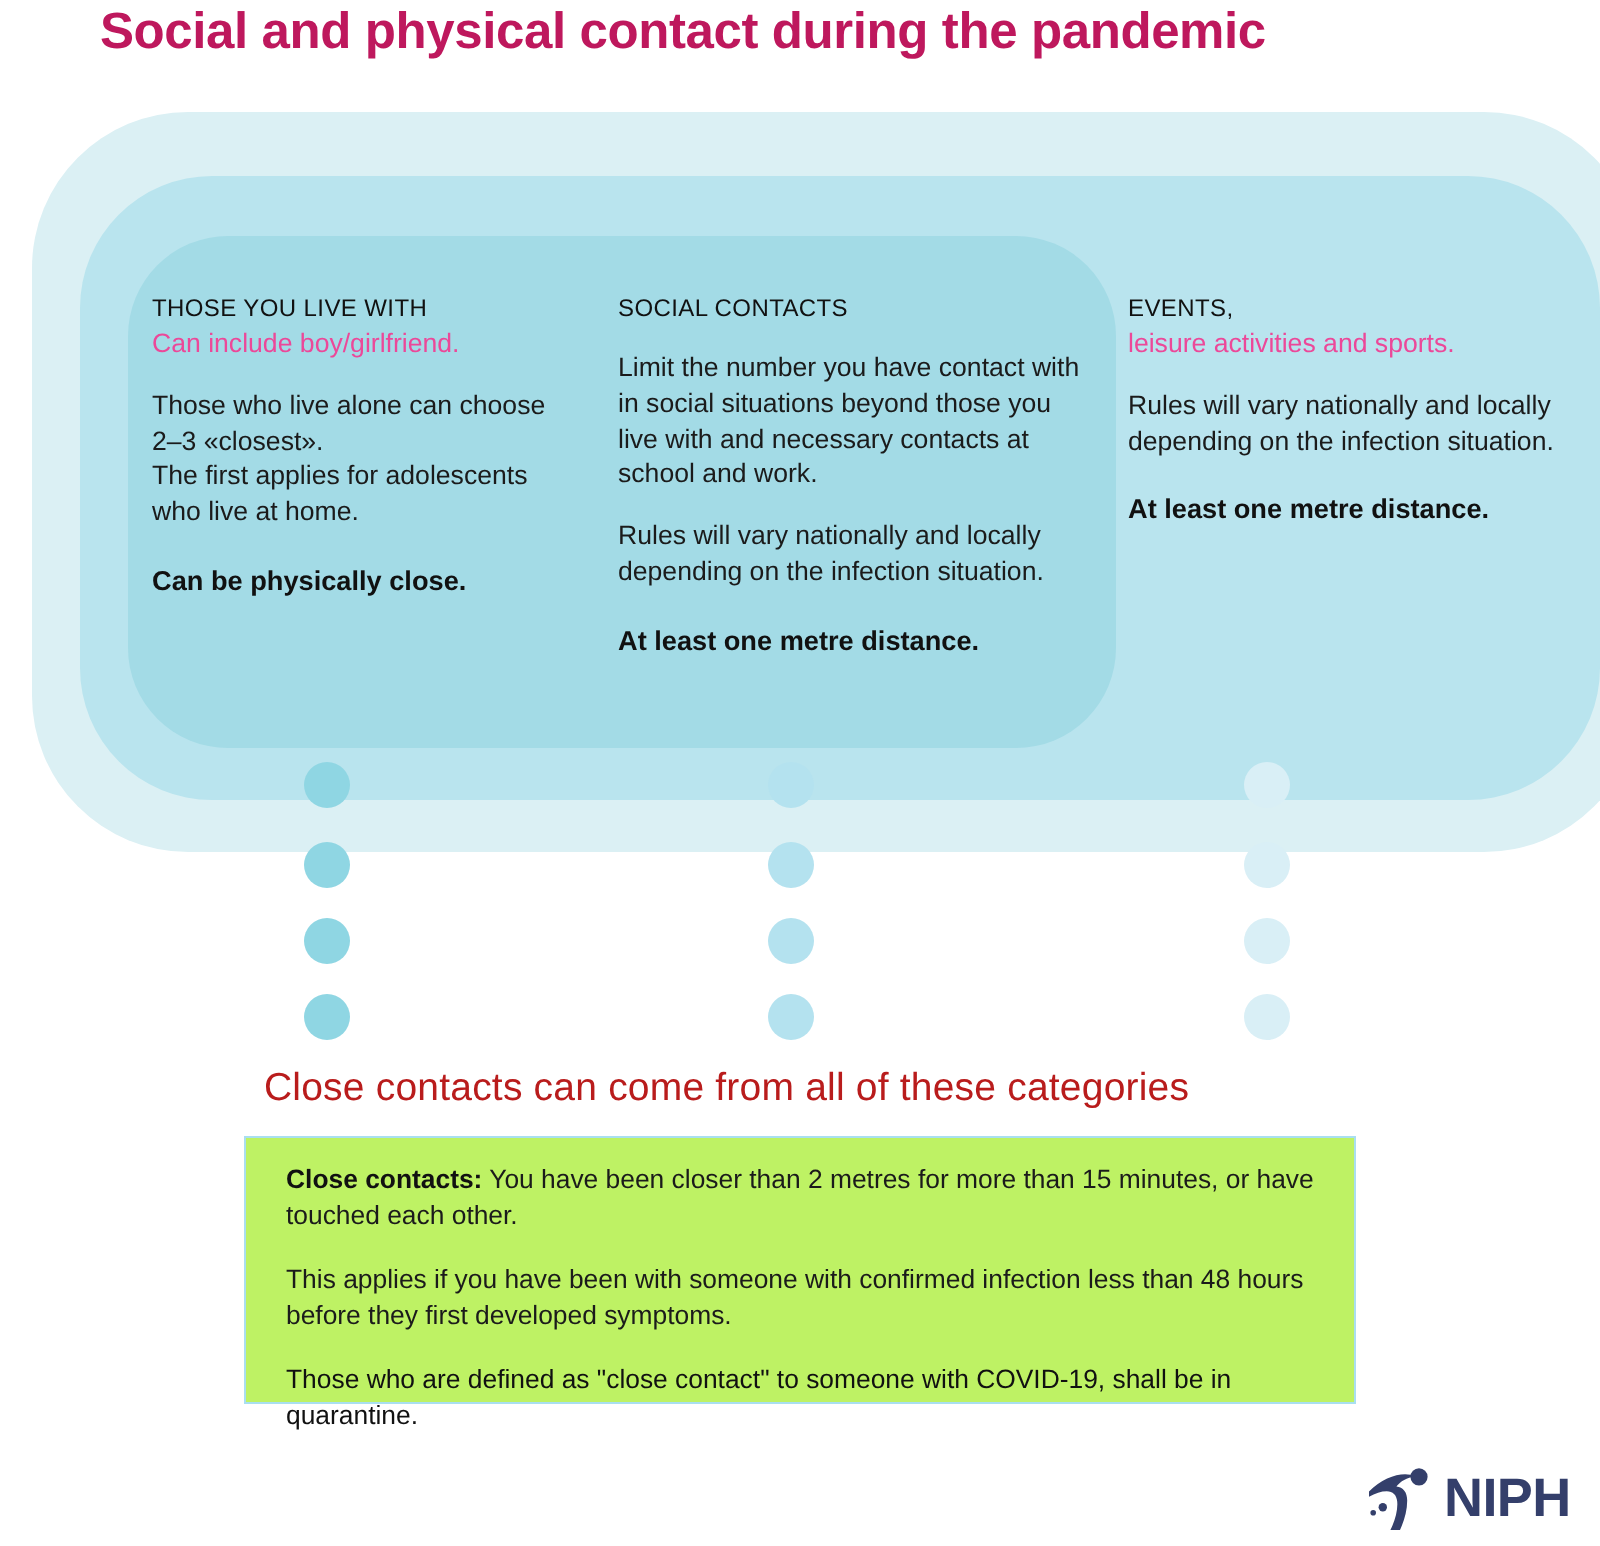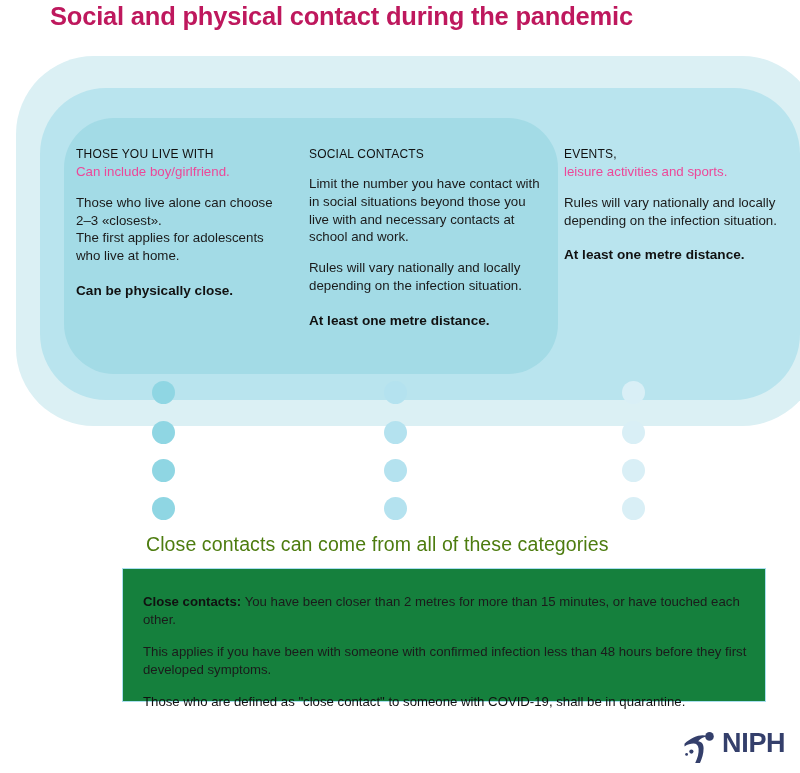--- a/index.html
+++ b/index.html
@@ -111,38 +111,38 @@
   .dot {
     position: absolute;
     width: 23px;
     height: 23px;
     border-radius: 50%;
   }
 
   
   #close-contacts-heading {
     position: absolute;
-    left: 146px;
+    left: 132px;
     top: 533px;
     font-size: 19.5px;
     font-weight: 400;
     letter-spacing: 0.1px;
-    color: #4d7c0f;
+    color: #b91c1c;
     white-space: nowrap;
   }
 
   #close-contacts-box {
     position: absolute;
     left: 122px;
     top: 568px;
-    width: 644px;
+    width: 556px;
     height: 134px;
     border: 1.5px solid #a9dff0;
-    background: #15803d;
-    padding: 24px 18px 0 20px;
+    background: #bef264;
+    padding: 12px 18px 0 20px;
   }
   .box-para {
     font-size: 13.2px;
     line-height: 1.36;
     color: #1b1b1b;
     margin: 0 0 14px 0;
     font-weight: 400;
   }
   .box-para.bold-all {
     font-weight: 400;
@@ -155,21 +155,21 @@
   }
 
   
   #niph-logo {
     position: absolute;
     left: 683px;
     top: 730px;
     width: 112px;
     height: 38px;
     display: flex;
-    align-items: flex-start;
+    align-items: center;
   }
   #niph-logo-mark { flex: 0 0 auto; }
   #niph-logo-text {
     font-size: 27px;
     font-weight: 700;
     letter-spacing: -0.3px;
     color: #343f6b;
     margin-left: 3px;
     line-height: 1;
   }

